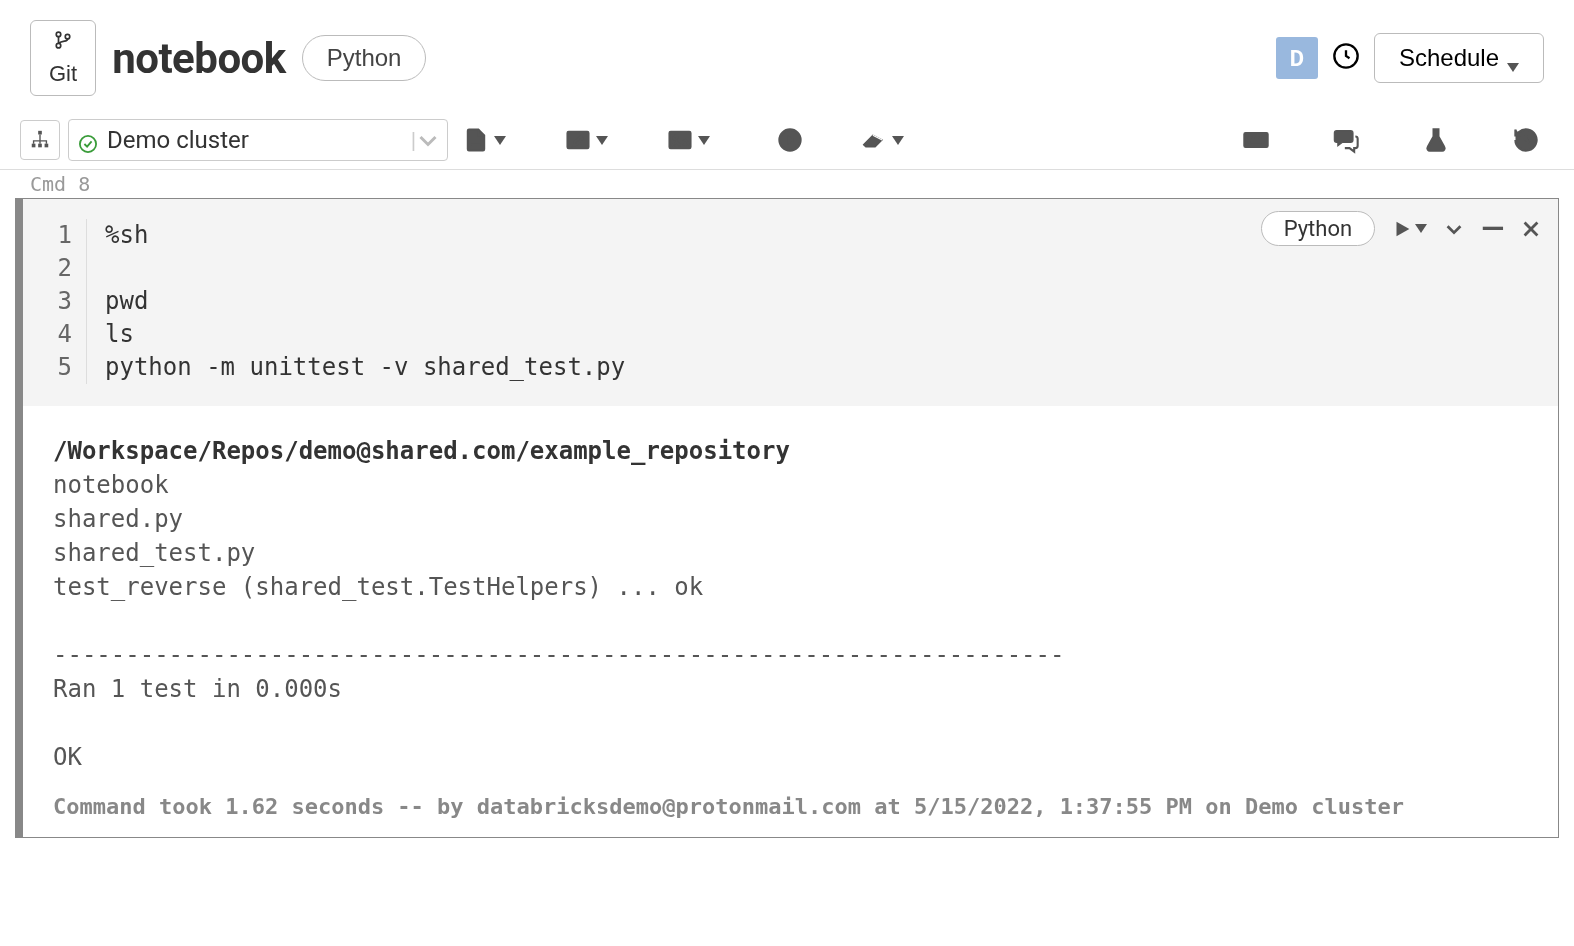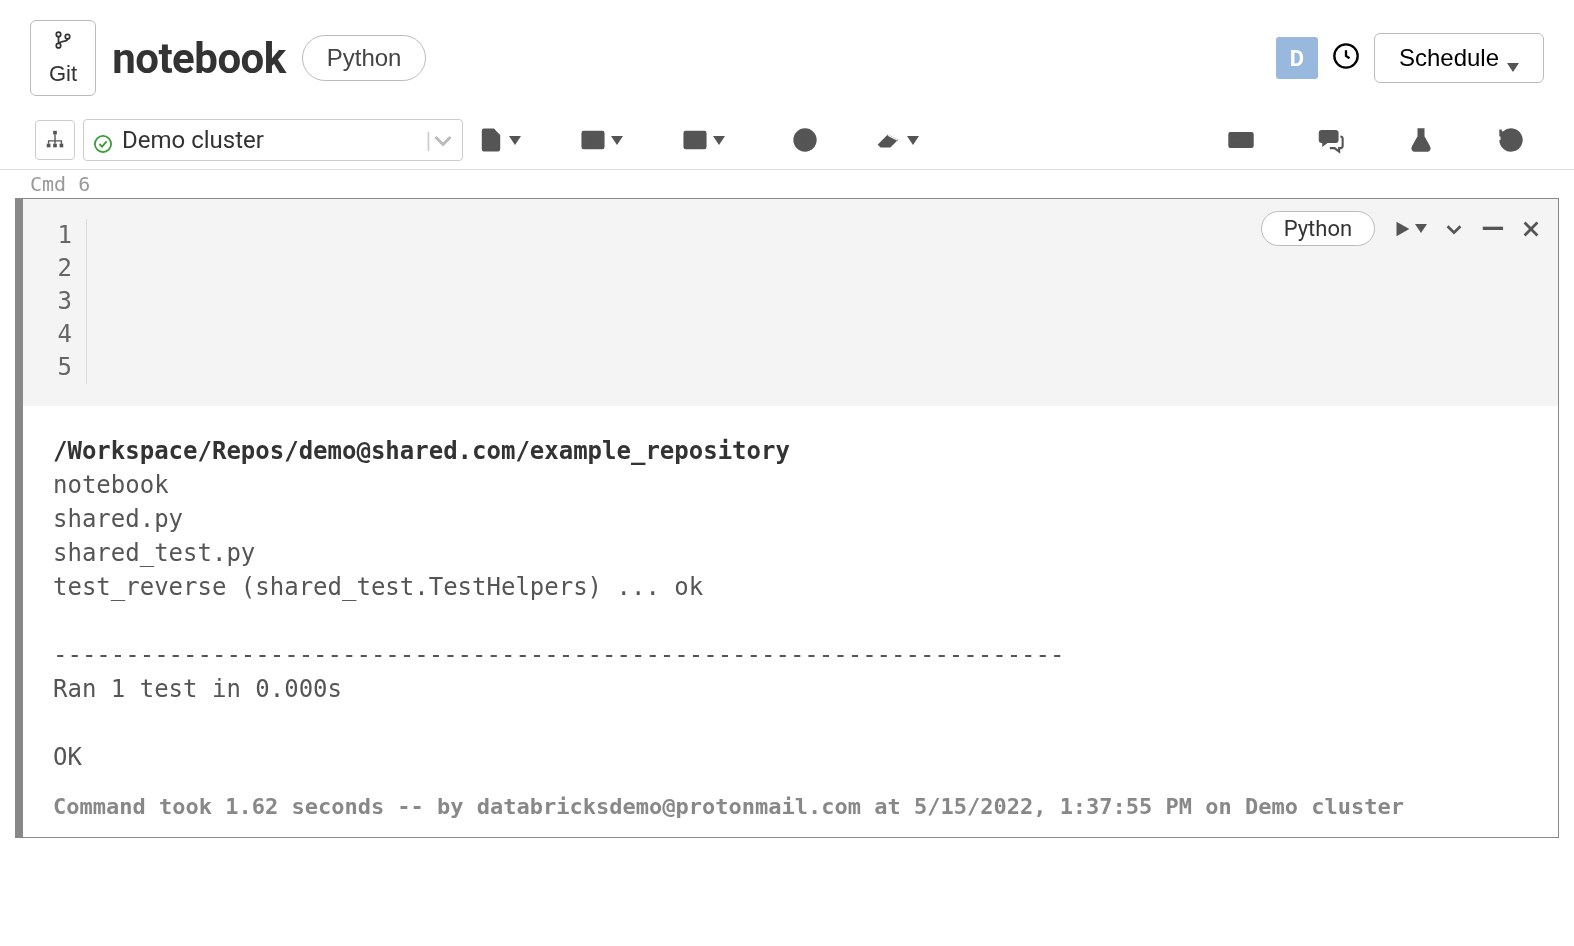--- a/index.html
+++ b/index.html
@@ -69,21 +69,21 @@
   font-size: 24px;
   background: #fff;
   cursor: pointer;
   display: flex;
   align-items: flex-end;
   gap: 8px;
 }
 .toolbar {
   display: flex;
   align-items: center;
-  padding: 8px 35px;
+  padding: 8px 20px;
   border-bottom: 1.5px solid #ddd;
   gap: 8px;
 }
 .tree-btn {
   width: 40px;
   height: 40px;
   display: flex;
   align-items: center;
   justify-content: center;
   border: 1.5px solid #ccc;
@@ -327,33 +327,38 @@
     <div class="tool-icon">
       <svg viewBox="0 0 24 24" fill="none" stroke="#555" stroke-width="2">
           <path d="M3 12a9 9 0 1 0 3-6.7L3 8"></path>
           <path d="M3 3v5h5"></path>
           <path d="M12 8v4l3 2"></path>
         </svg>
     </div>
   </div>
 </div>
 
-<div class="cmd-label">Cmd 6</div>
+<div class="cmd-label">Cmd 8</div>
 
 <div class="cell">
   <div class="cell-left-bar"></div>
   <div class="cell-body">
     <div class="code-area">
       <div class="gutter" id="gutter">
           <div>1</div>
           <div>2</div>
           <div>3</div>
           <div>4</div>
           <div>5</div>
         </div>
+      <div class="code" id="code">%sh
+
+pwd
+ls
+python -m unittest -v shared_test.py</div>
       <div class="cell-actions">
         <span class="inline-pill">Python</span>
         <span class="action-i">
           <svg viewBox="0 0 24 24" fill="#555">
               <path d="M6 4l14 8-14 8z"></path>
             </svg>
           <span class="caret-down" style="margin-left:2px"></span>
         </span>
         <span class="action-i">
           <svg viewBox="0 0 24 24" fill="none" stroke="#555" stroke-width="3">

